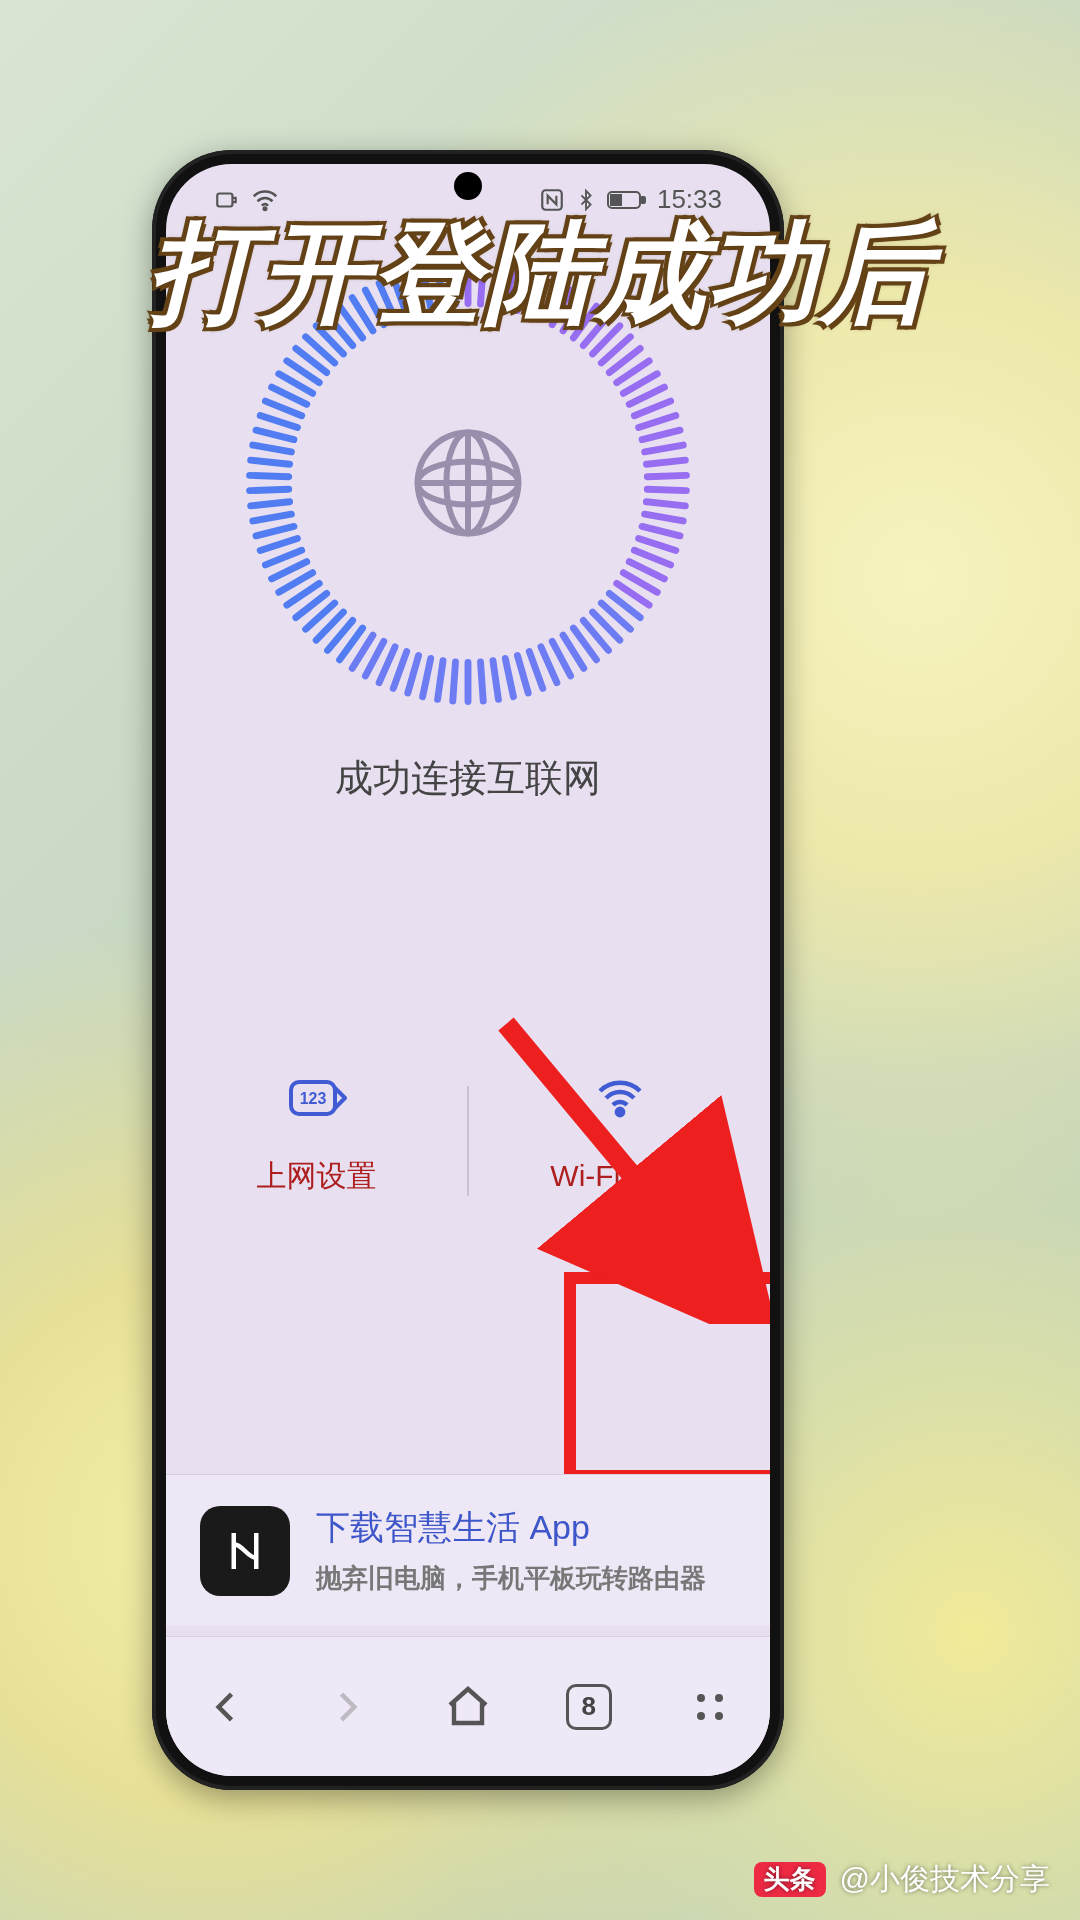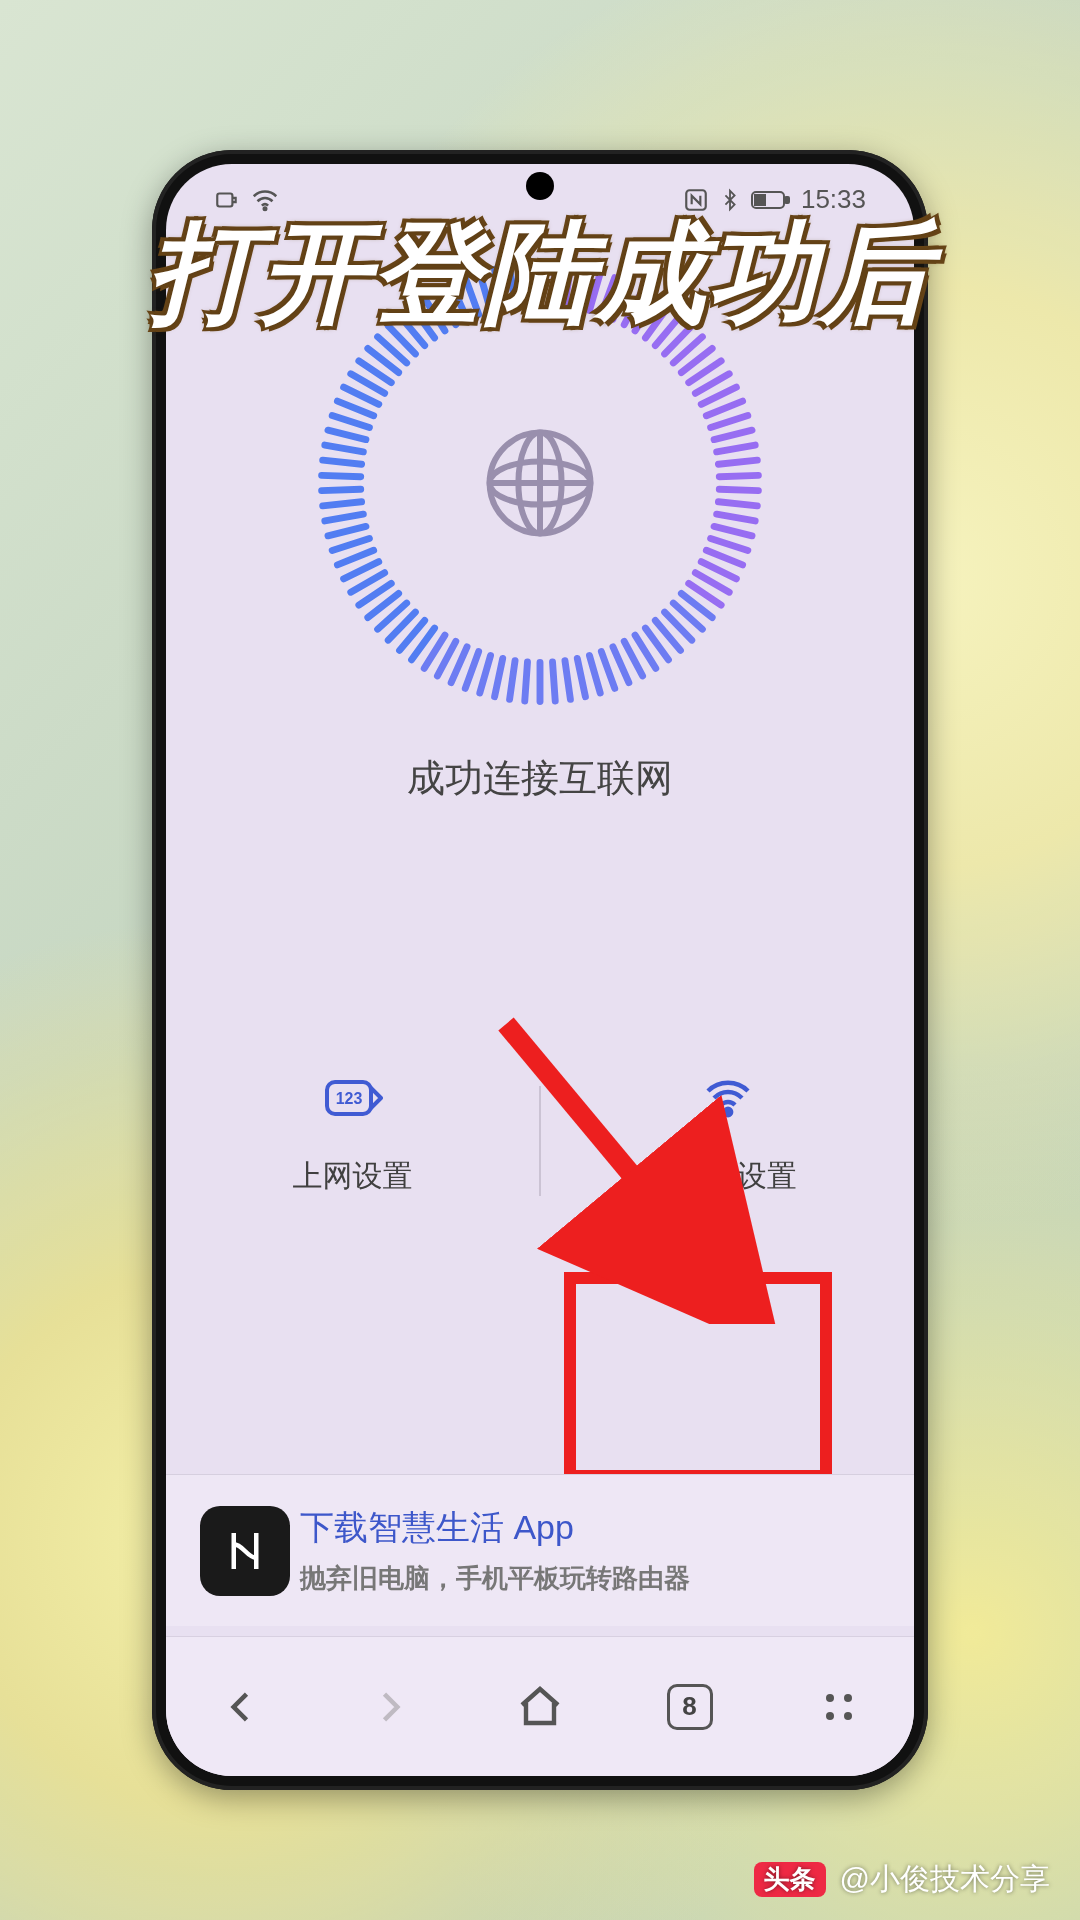--- a/index.html
+++ b/index.html
@@ -7,21 +7,21 @@
   .stage {
     width: 1080px; height: 1920px; position: relative;
     background: radial-gradient(circle at 20% 80%, #f5f0a0 0%, #e8e090 15%, transparent 35%),
                 radial-gradient(circle at 85% 30%, #f7f3b8 0%, #eee8a5 18%, transparent 40%),
                 radial-gradient(circle at 90% 85%, #f2eb90 0%, transparent 30%),
                 linear-gradient(135deg, #d8e5d0 0%, #c5d8c0 40%, #b8d0bb 100%);
     filter: saturate(0.9);
   }
   
   .phone {
-    position: absolute; left: 152px; top: 150px; width: 776px; height: 1640px;
+    position: absolute; left: 152px; top: 150px; width: 632px; height: 1640px;
     border-radius: 80px; background: #111; box-shadow: 0 8px 30px rgba(0,0,0,.35), inset 0 0 0 4px #222;
     padding: 14px;
   }
   .screen {
     width: 100%; height: 100%; border-radius: 66px; background: #e9e0f2; overflow: hidden; position: relative;
   }
   .camera { position:absolute; top:22px; left:50%; transform:translateX(-50%); width:28px; height:28px; border-radius:50%; background:#000; z-index:50; }
   
   .status { display:flex; justify-content:space-between; align-items:center; padding: 20px 48px 8px; font-size:26px; color:#555; font-weight:500;}
   .status .left, .status .right { display:flex; align-items:center; gap:10px; }
@@ -40,26 +40,26 @@
   
   .dial-wrap { display:flex; flex-direction:column; align-items:center; margin-top:30px; }
   .dial { width:460px; height:460px; position:relative; display:flex; align-items:center; justify-content:center; }
   .dial svg { width:100%; height:100%; }
   .globe { position:absolute; width:120px; height:120px; }
   .conn-text { margin-top:40px; font-size:38px; color:#444;text-align:center; }
   
   .options { display:flex; margin-top:250px; border-top:0; }
   .opt { flex:1; display:flex; flex-direction:column; align-items:center; gap:34px; padding:20px 0 30px; }
   .divider { width:2px; background:#ccc3d5; height:110px; align-self:center; }
-  .opt-label { font-size:30px; color:#404040; }
+  .opt-label { font-size:30px; color:#b91c1c; }
   .highlight-box { position:absolute; border:12px solid #ff1a1a; }
   
   .arrow { position:absolute; z-index:60; }
   
-  .promo { position:absolute; left:0; right:0; bottom:150px; background:#efe7f6; padding:30px 34px; display:flex; gap:10px; align-items:center; border-top:1px solid #d7cfe0;}
+  .promo { position:absolute; left:0; right:0; bottom:150px; background:#efe7f6; padding:30px 34px; display:flex; gap:26px; align-items:center; border-top:1px solid #d7cfe0;}
   .promo-icon { width:90px; height:90px; border-radius:20px; background:#1a1a1a; display:flex; align-items:center; justify-content:center; }
   .promo-title { font-size:34px; color:#3a57d6; font-weight:500; }
   .promo-sub { font-size:26px; color:#777; margin-top:10px;font-weight:bold; }
   
   .browser-bar { position:absolute; left:0; right:0; bottom:0; height:140px; background:#f0e8f7; display:flex; align-items:center; justify-content:space-around; border-top:1px solid #d9d0e2; }
   .bb-btn { width:64px; height:64px; display:flex; align-items:center; justify-content:center; }
   .tabcount { width:46px; height:46px; border:3px solid #555; border-radius:10px; display:flex; align-items:center; justify-content:center; font-size:26px; color:#444; font-weight:600;}
   .dots6 { display:grid; grid-template-columns:1fr 1fr; gap:10px; }
   .dots6 span { width:8px; height:8px; background:#555; border-radius:50%; }
   

